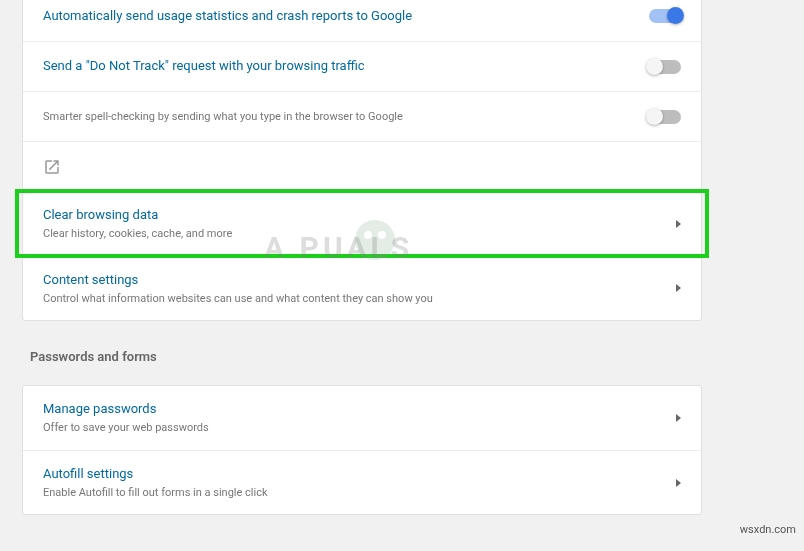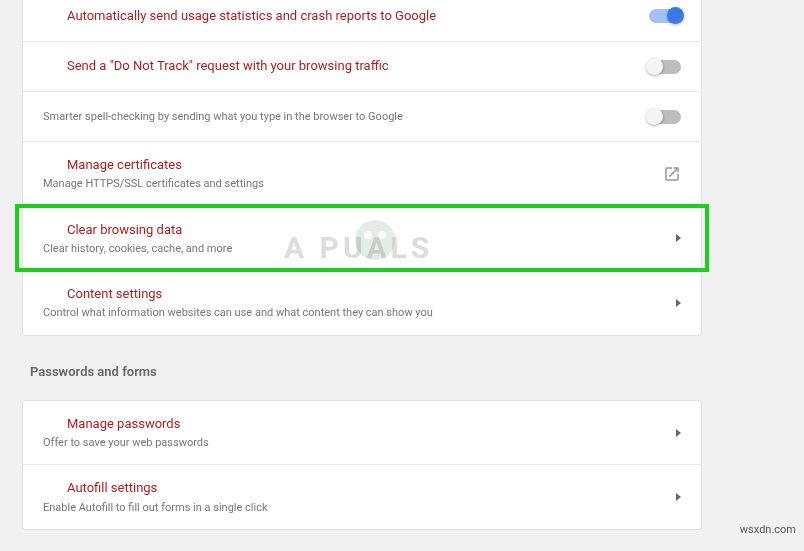--- a/index.html
+++ b/index.html
@@ -27,23 +27,22 @@
       min-height: 50px;
     }
     .row:first-child { border-top: none; }
     .row-text {
       display: flex;
       flex-direction: column;
       gap: 2px;
     }
     .row-title {
       font-size: 13px;
-      color: #b91c1c;
+      color: #0369a1;
       line-height: 1.4;
-      margin-left: 24px;
     }
     .row-desc {
       font-size: 11px;
       color: #777;
       line-height: 1.4;
     }
     .switch {
       width: 32px;
       height: 14px;
       border-radius: 8px;
@@ -88,21 +87,21 @@
       padding-right: 26px;
     }
     .section-title {
       font-size: 13px;
       color: #666;
       font-weight: 600;
       margin: 28px 22px 21px 30px;
     }
     .watermark {
       position: absolute;
-      left: 284px;
+      left: 264px;
       top: 230px;
       font-size: 30px;
       font-weight: bold;
       color: rgba(120,120,120,0.25);
       letter-spacing: 4px;
       pointer-events: none;
       user-select: none;
     }
     .watermark-icon {
       position: absolute;
@@ -141,24 +140,20 @@
   </div>
 
   <div class="row">
     <div class="row-text">
       <div class="row-desc">Smarter spell-checking by sending what you type in the browser to Google</div>
     </div>
     <div class="switch off"></div>
   </div>
 
   <div class="row">
-    <div class="row-text">
-      <div class="row-title">Manage certificates</div>
-      <div class="row-desc">Manage HTTPS/SSL certificates and settings</div>
-    </div>
     <svg class="ext-icon" viewBox="0 0 24 24">
       <path d="M19 19H5V5h7V3H5a2 2 0 0 0-2 2v14a2 2 0 0 0 2 2h14a2 2 0 0 0 2-2v-7h-2v7zM14 3v2h3.59l-9.83 9.83 1.41 1.41L19 6.41V10h2V3h-7z"></path>
     </svg>
   </div>
 
   <div class="row highlight">
     <div class="row-text">
       <div class="row-title">Clear browsing data</div>
       <div class="row-desc">Clear history, cookies, cache, and more</div>
     </div>

